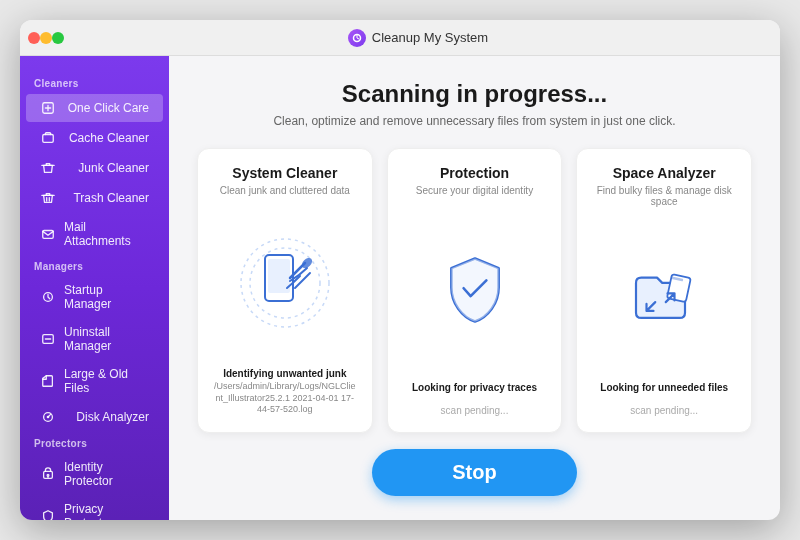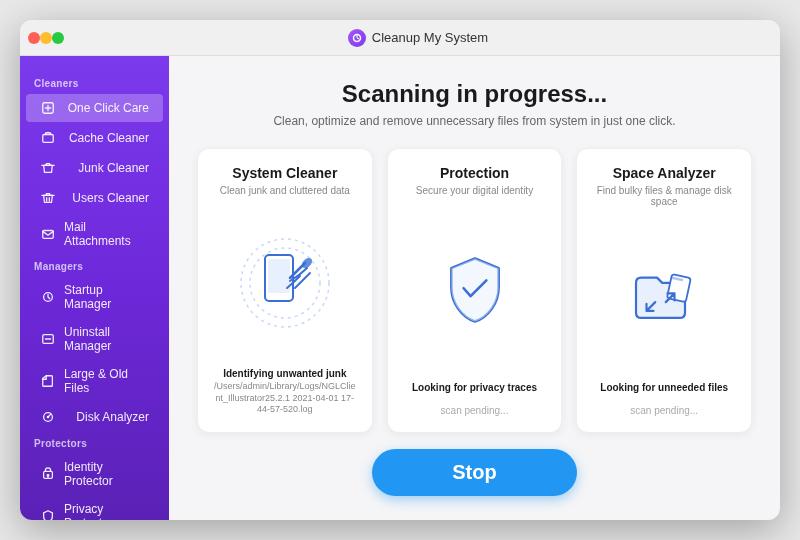--- a/index.html
+++ b/index.html
@@ -292,21 +292,21 @@
       </div>
 
       <div class="sidebar-item">
         <span class="sidebar-icon">
           <svg class="icon-svg" viewBox="0 0 16 16">
               <path d="M3 5h10l-1 8H4L3 5z"></path>
               <path d="M1 5h14M6 5V3h4v2"></path>
               <path d="M6.5 7.5v4M9.5 7.5v4"></path>
             </svg>
         </span>
-        <span>Users Cleaner</span>
+        <span>Trash Cleaner</span>
       </div>
 
       <div class="sidebar-item">
         <span class="sidebar-icon">
           <svg class="icon-svg" viewBox="0 0 16 16">
               <rect x="2" y="4" width="12" height="9" rx="1.5"></rect>
               <path d="M2 5l6 4.5L14 5"></path>
             </svg>
         </span>
         <span>Mail Attachments</span>

